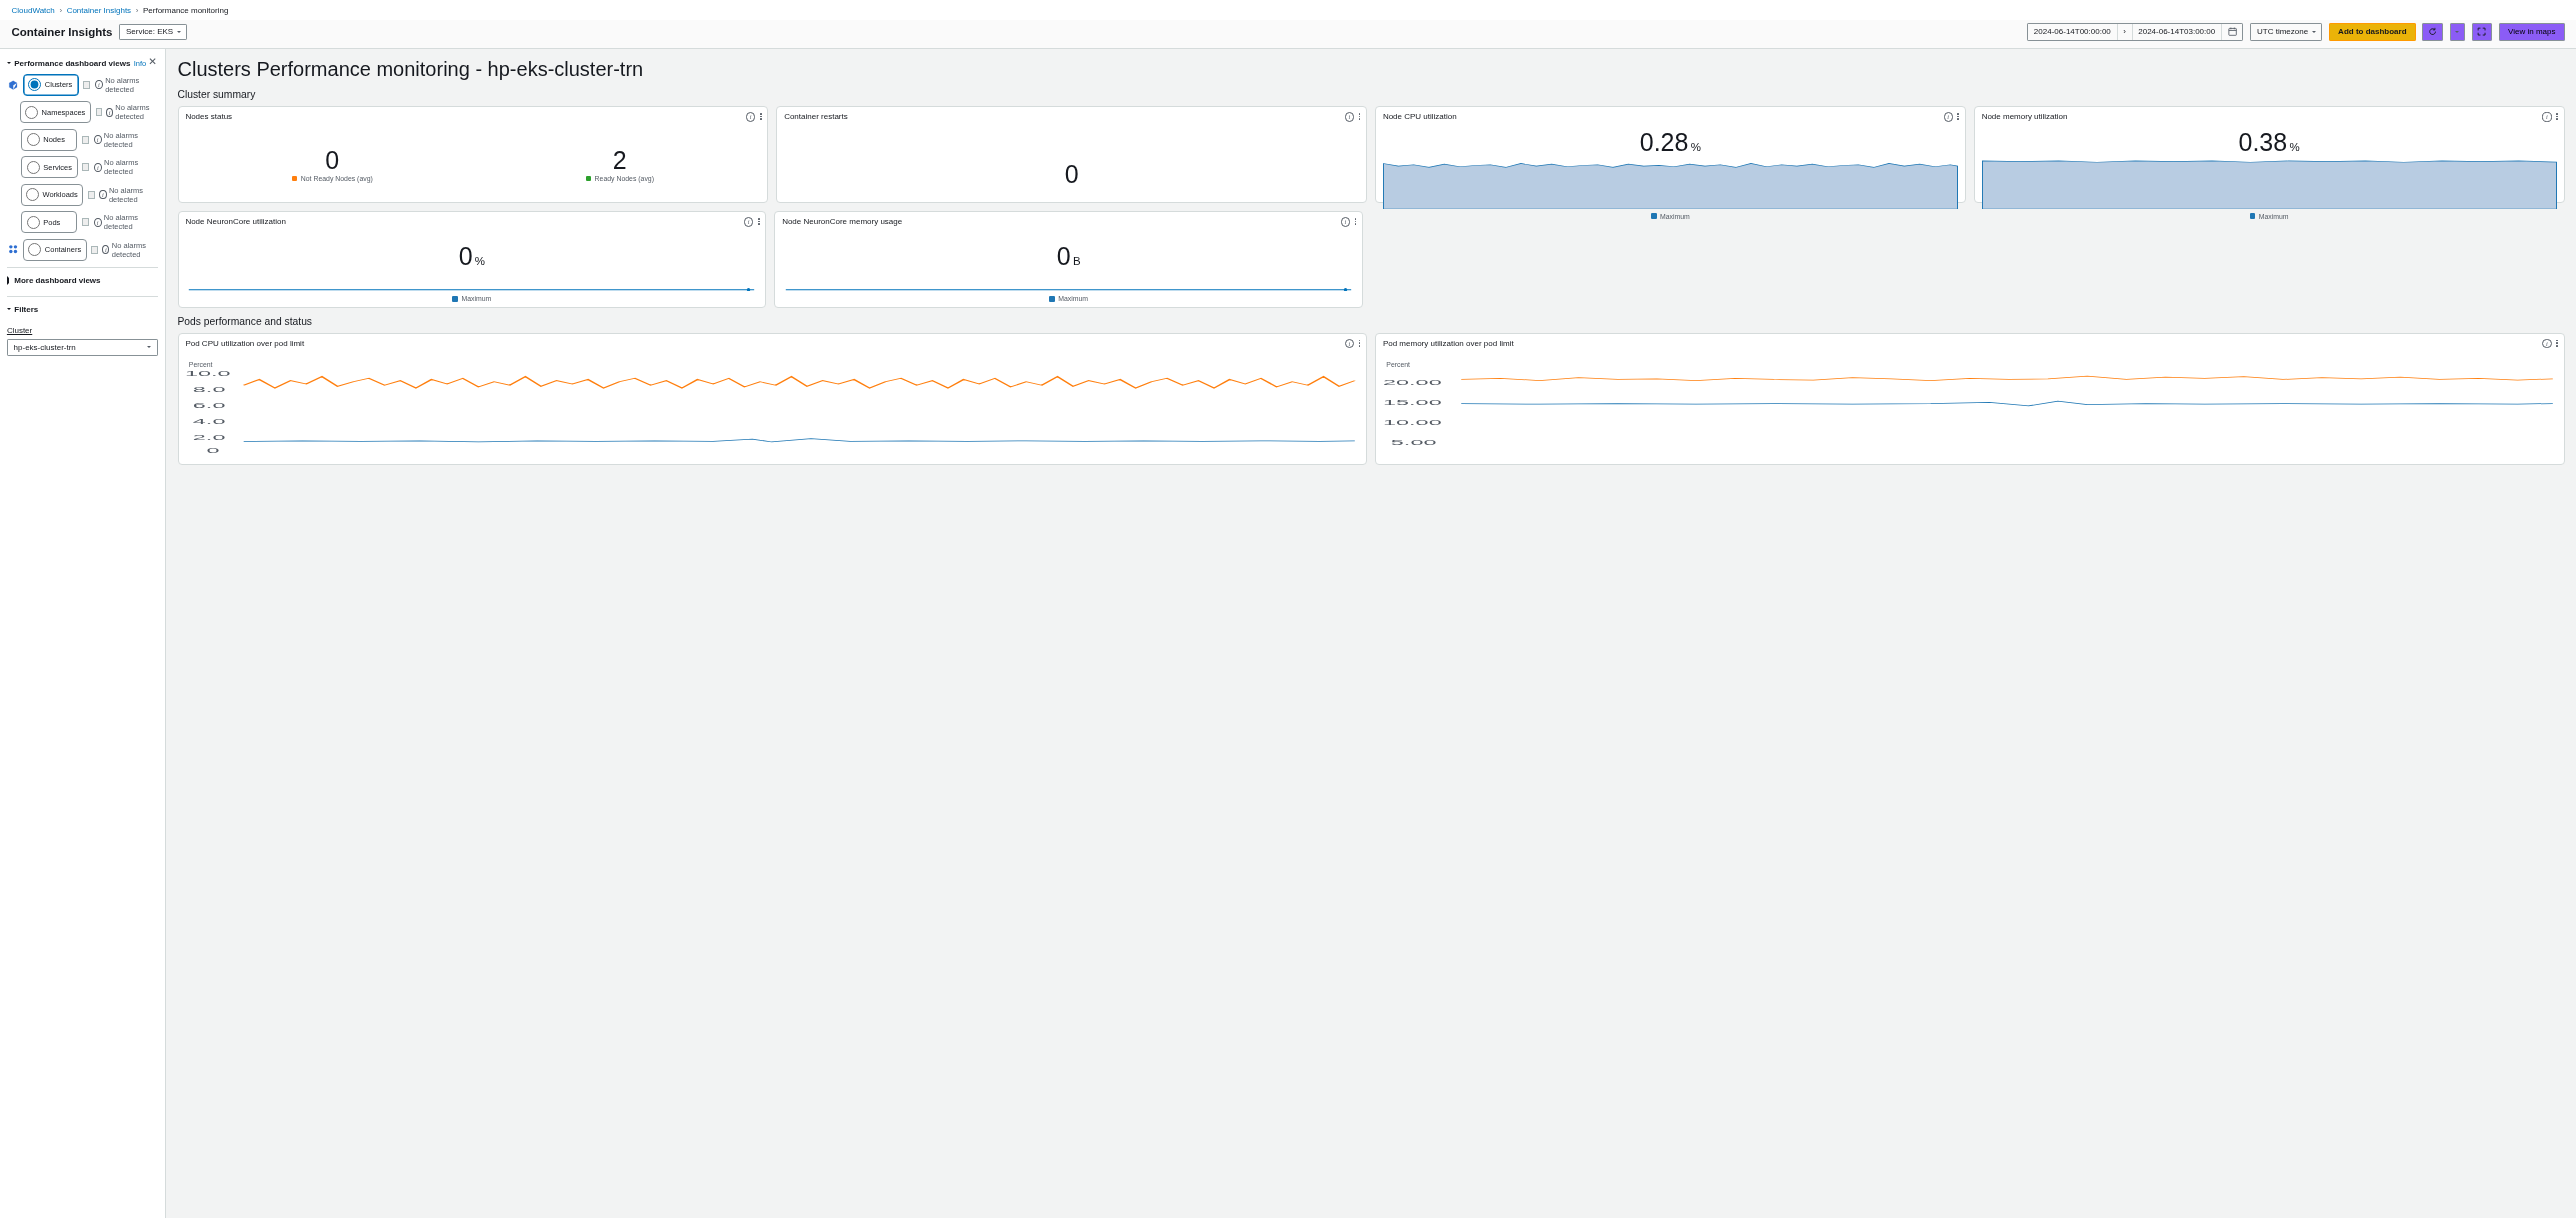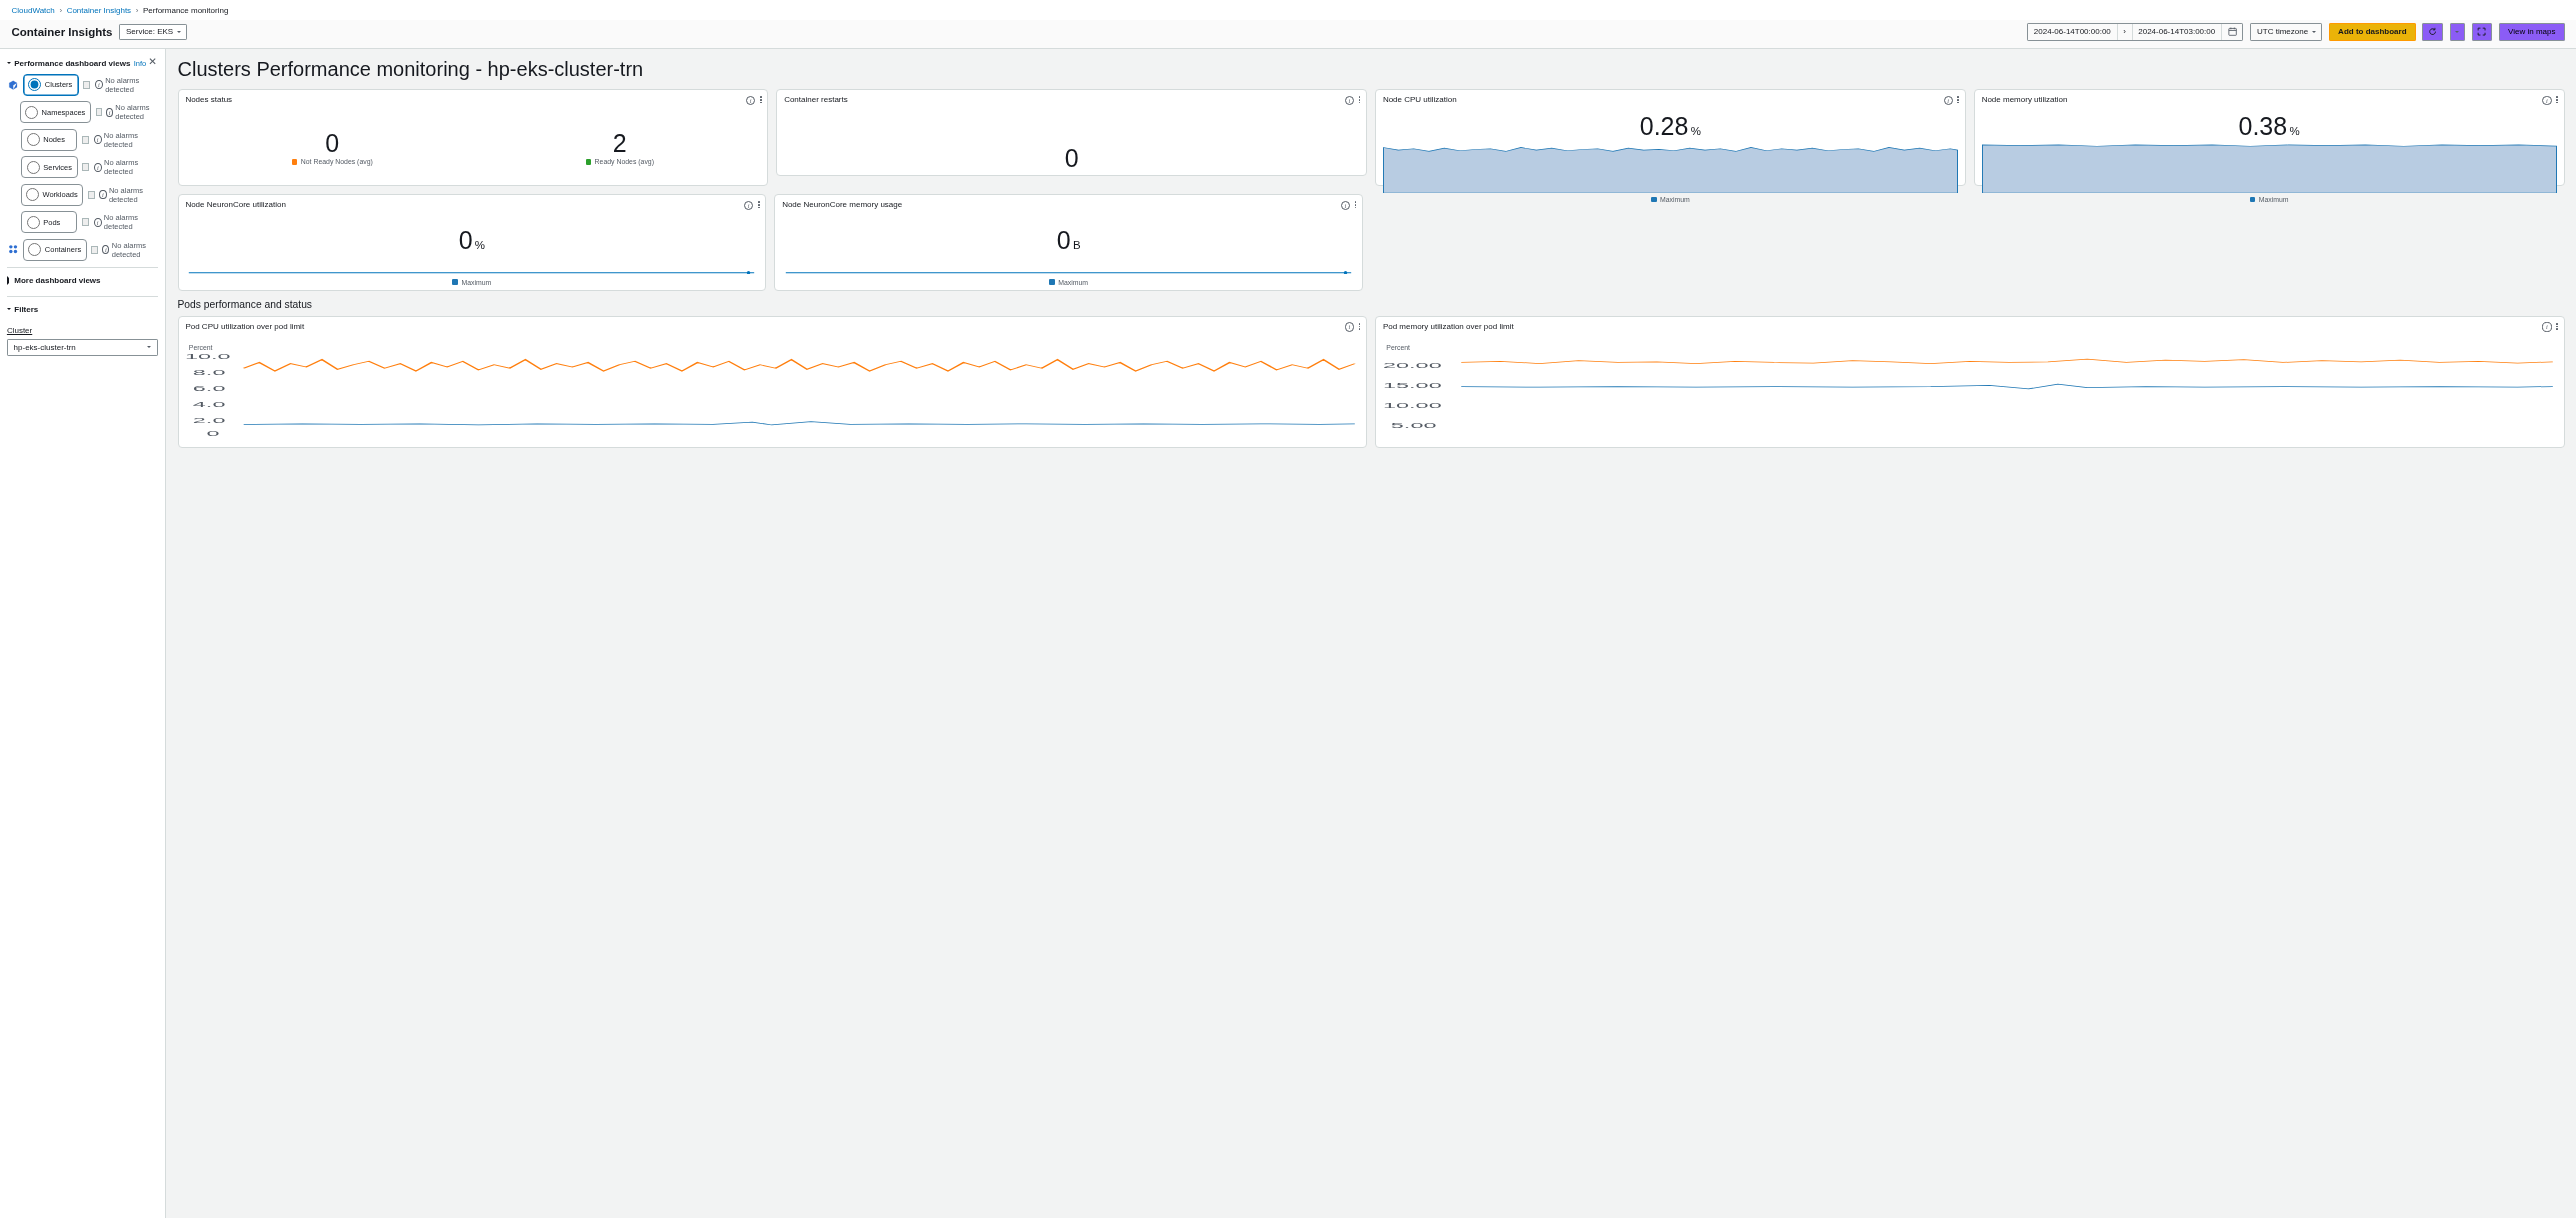--- a/index.html
+++ b/index.html
@@ -340,20 +340,21 @@
     <div class="cluster-label">Cluster</div>
     <div class="cluster-select">
       <span>hp-eks-cluster-trn</span>
       <span class="caret"></span>
     </div>
   </div>
 
   <div class="content">
     <h1>Clusters Performance monitoring - hp-eks-cluster-trn</h1>
 
+    <h2>Cluster summary</h2>
 
     <div class="widget-row">
 
       <div class="card" style="height:97px;">
         <div class="card-head">
           <div class="card-title">Nodes status</div>
           <div class="ic"><span class="info-circle">i</span></div>
           <div class="kebab">
               <span></span>
               <span></span>
@@ -373,21 +374,21 @@
               <div class="big">2</div>
               <div class="legend-item">
                   <div class="sq" style="background:#2ca02c"></div>
                   <span>Ready Nodes (avg)</span>
                 </div>
             </div>
           </div>
         </div>
       </div>
 
-      <div class="card" style="height:87px;gap:32px;">
+      <div class="card" style="height:97px;gap:32px;">
         <div class="card-head">
           <div class="card-title">Container restarts</div>
           <div class="ic"><span class="info-circle">i</span></div>
           <div class="kebab">
               <span></span>
               <span></span>
               <span></span>
             </div>
         </div>
         <div class="card-body">

